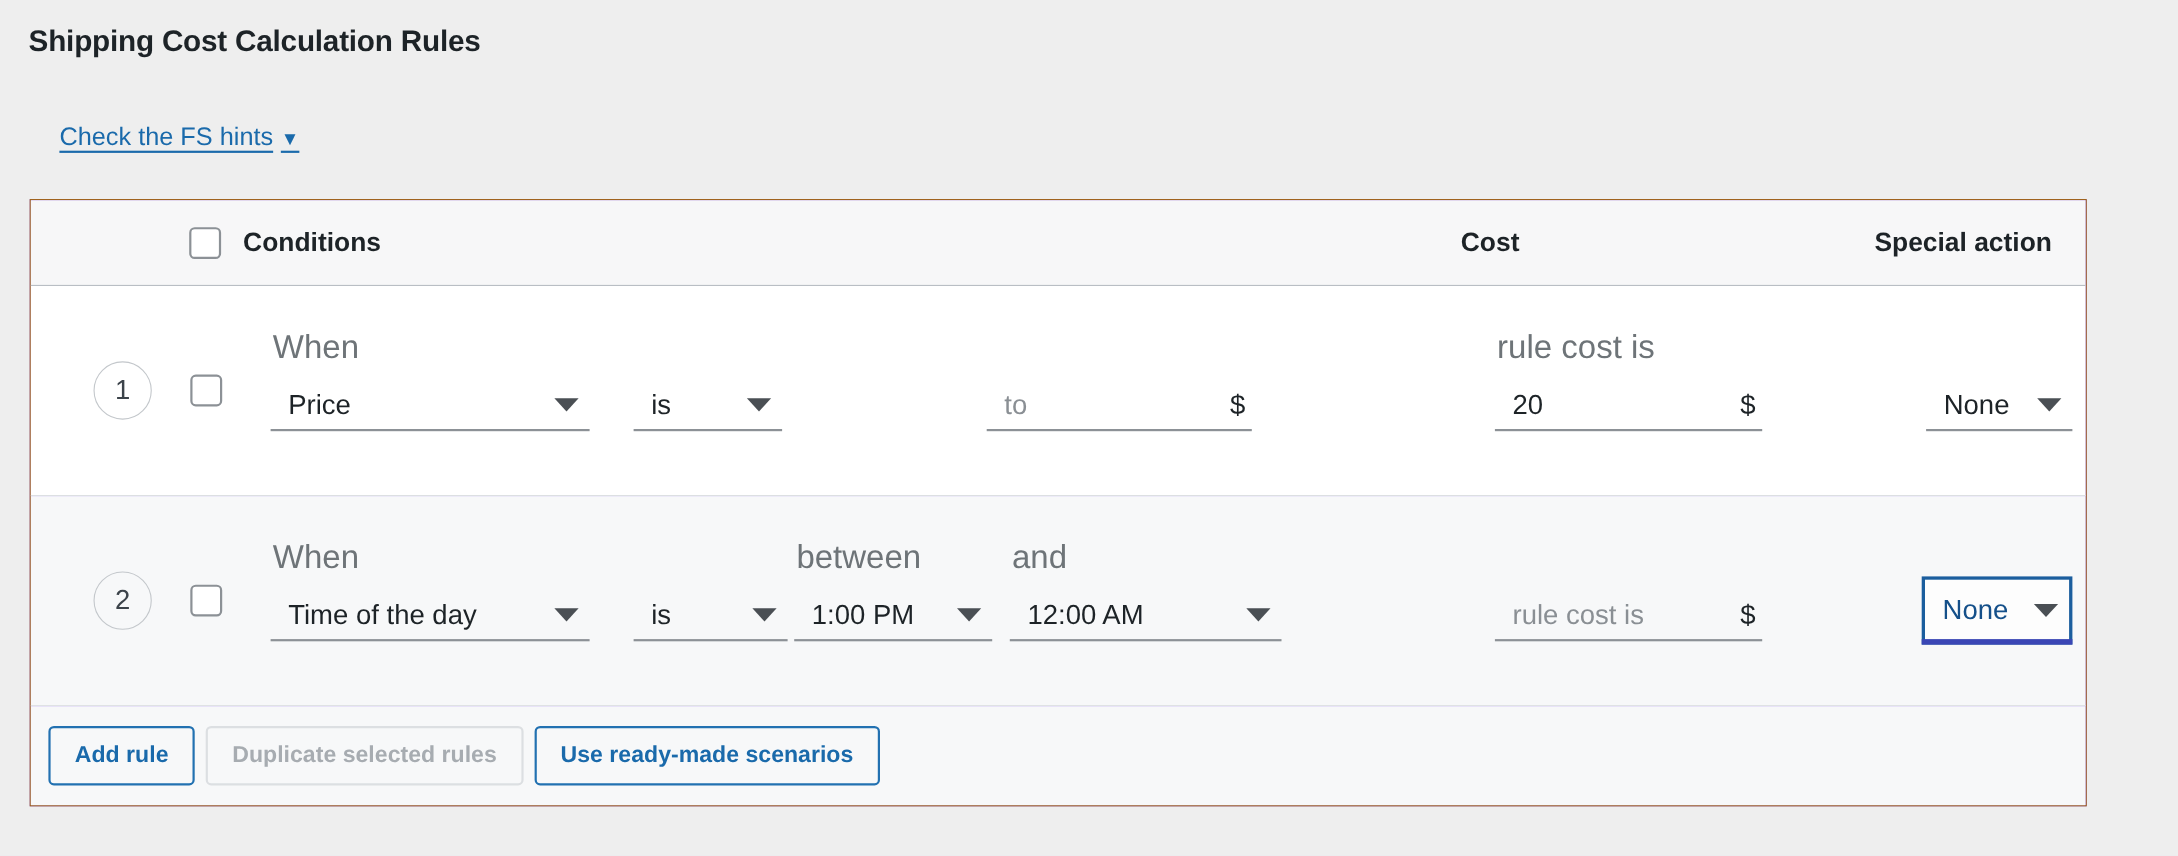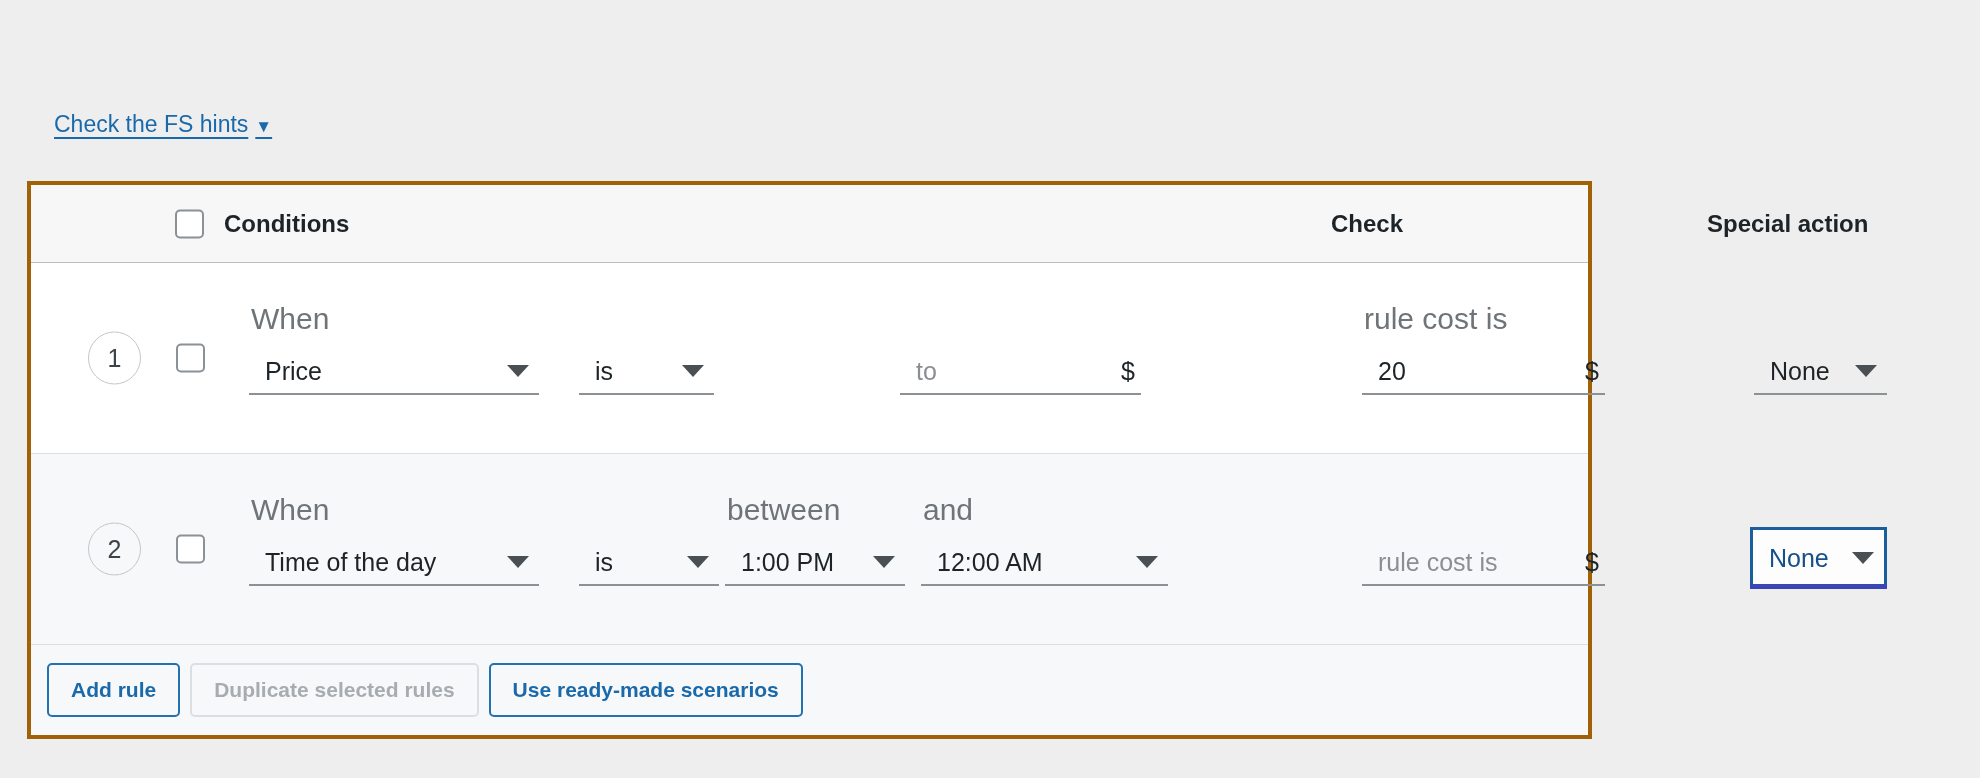--- a/index.html
+++ b/index.html
@@ -54,22 +54,22 @@
   .hints-link .caret-dn {
     font-size: 17px;
     line-height: 1;
   }
 
   
   .rules-card {
     position: absolute;
     left: 27px;
     top: 181px;
-    width: 1565px;
-    border: 4px solid #a16207;
+    width: 1870px;
+    border: 1px solid #a16207;
     box-sizing: border-box;
     background: #8b5cf6;
   }
 
   
   .table-head {
     position: relative;
     height: 77px;
     background: #f7f7f8;
     border-bottom: 1px solid #b9bec4;
@@ -239,32 +239,33 @@
     border: 2px solid #dcdfe2;
     color: #a7acb1;
     cursor: default;
   }
 </style>
 </head>
 <body>
 
 <div class="page">
 
+  <div class="page-title">Shipping Cost Calculation Rules</div>
 
   <a class="hints-link">
     <span>Check the FS hints</span>
     <span class="caret-dn">▼</span>
   </a>
 
   <div class="rules-card">
 
     <div class="table-head">
       <div class="cbx cbx-head"></div>
       <div class="th th-conditions">Conditions</div>
-      <div class="th th-costs">Check</div>
+      <div class="th th-costs">Cost</div>
       <div class="th th-special">Special action</div>
     </div>
 
     <div class="rule-row odd">
       <div class="row-index">1</div>
       <div class="cbx row-cbx"></div>
 
       <div class="field" style="left:218px; top:86px; width:290px;">
         <div class="field-label">When</div>
         <div class="field-line">

